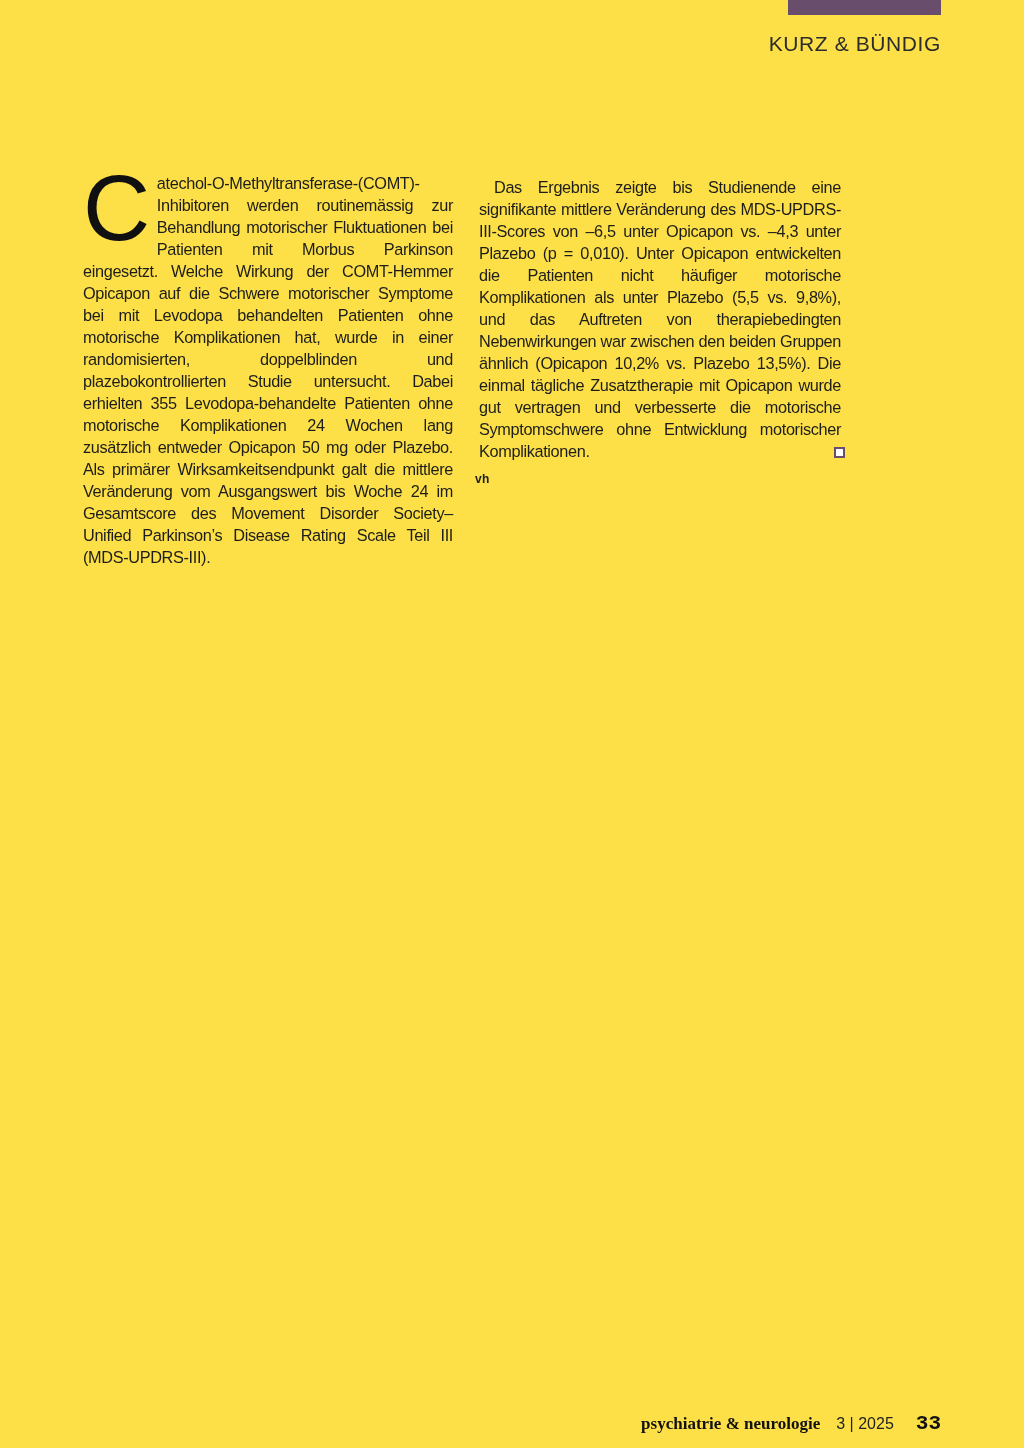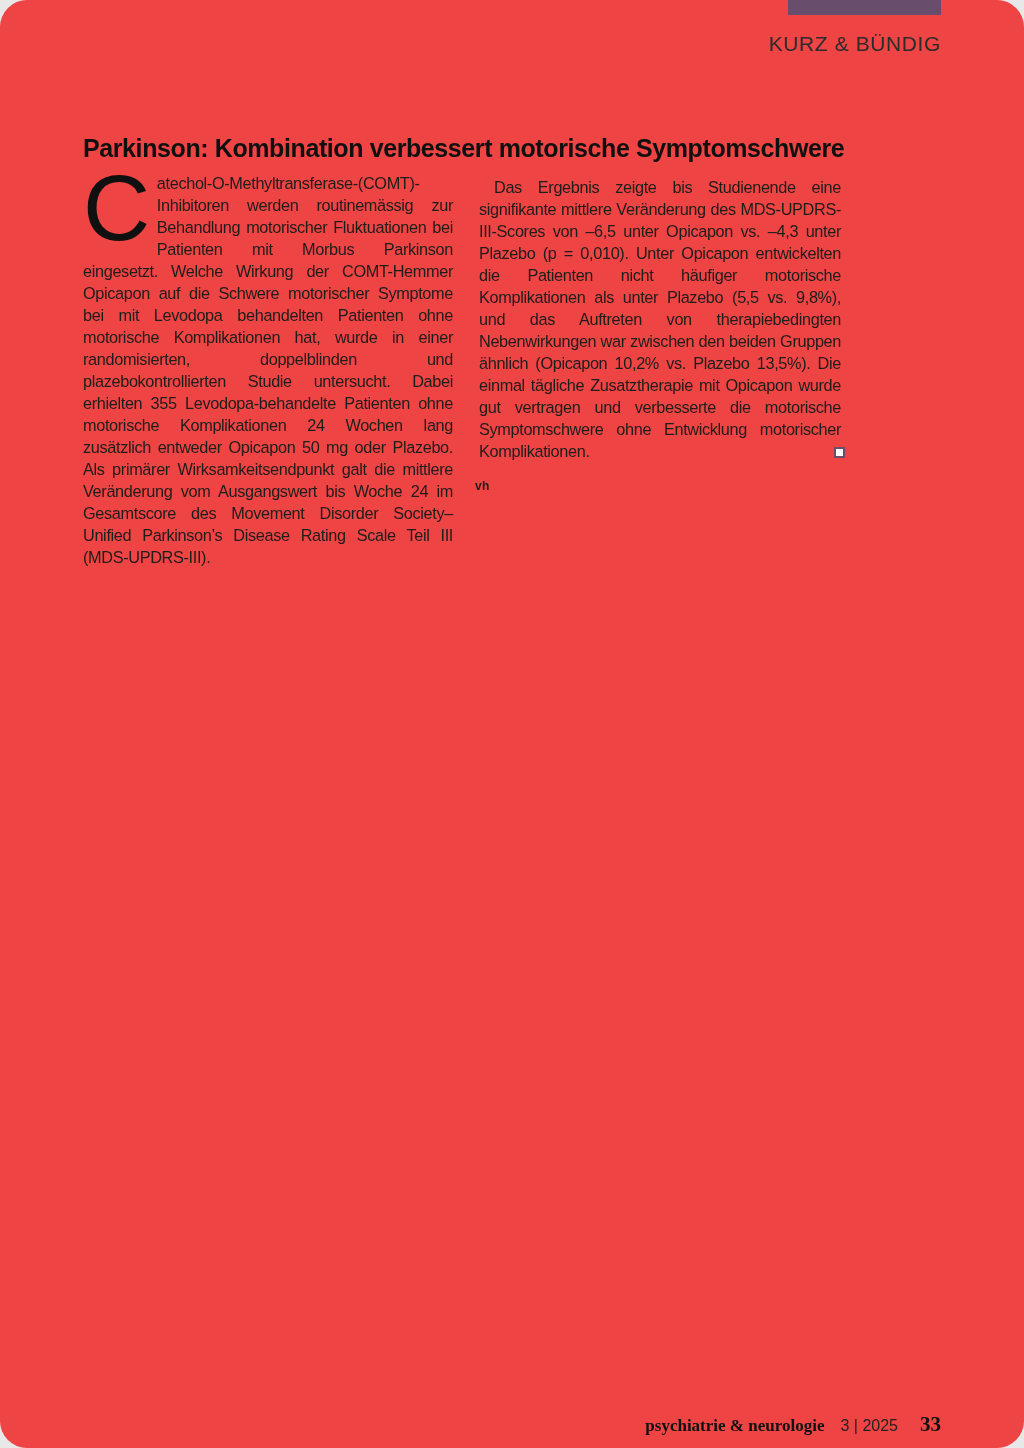--- a/index.html
+++ b/index.html
@@ -1,25 +1,24 @@
 <!DOCTYPE html>
 <html><head>
 <meta charset="utf-8">
 <style>
   html, body { margin: 0; padding: 0; background: #e8e8e8; }
   .page {
     position: relative;
     width: 1024px;
     height: 1448px;
     margin: 0 auto;
-    background: #ef4444;
+    background: #fde047;
     font-family: "Liberation Sans", sans-serif;
     color: #1d1d1b;
     overflow: hidden;
-    border-radius: 27px;
   }
   .accent-bar {
     position: absolute;
     left: 788px;
     top: 0;
     width: 153px;
     height: 15px;
     background: #684d6d;
   }
   .kicker {
@@ -70,21 +69,21 @@
   .endmark {
     position: absolute;
     right: 0;
     bottom: 4px;
     width: 7px;
     height: 7px;
     border: 2.5px solid #684d6d;
     background: #ffffff;
   }
   .author {
-    margin-top: 13px;
+    margin-top: 6px;
     font-size: 12px;
     font-weight: 700;
     letter-spacing: 0.3px;
     text-align: left;
     color: #1d1d1b;
   }
   .source {
     margin-top: 15px;
     font-family: "Liberation Serif", serif;
     font-size: 13.5px;
@@ -106,37 +105,36 @@
     font-weight: 700;
     font-size: 17px;
     color: #111111;
   }
   .footer-issue {
     font-size: 16px;
     color: #222222;
     margin-left: 16px;
   }
   .footer-page {
-    font-family: Liberation Serif, serif;
+    font-family: Liberation Mono, monospace;
     font-weight: 700;
     font-size: 21px;
     color: #111111;
     margin-left: 22px;
   }
 </style>
 </head>
 <body>
 
 <div class="page">
 
   <div class="accent-bar"></div>
 
   <div class="kicker">KURZ &amp; BÜNDIG</div>
 
-  <h1 class="title">Parkinson: Kombination verbessert motorische Symptomschwere</h1>
 
   <div class="columns">
 
     <div class="col">
       <span class="dropcap">C</span><span>atechol-O-Methyltransferase-(COMT)-Inhibitoren werden routinemässig zur Behandlung motorischer Fluktuationen bei Patienten mit Morbus Parkinson eingesetzt. Welche Wirkung der COMT-Hemmer Opicapon auf die Schwere motorischer Symptome bei mit Levodopa behandelten Patienten ohne motorische Komplikationen hat, wurde in einer randomisierten, doppelblinden und plazebokontrollierten Studie untersucht. Dabei erhielten 355 Levodopa-behandelte Patienten ohne motorische Komplikationen 24 Wochen lang zusätzlich entweder Opicapon 50 mg oder Plazebo. Als primärer Wirksamkeitsendpunkt galt die mittlere Veränderung vom Ausgangswert bis Woche 24 im Gesamtscore des Movement Disorder Society–Unified Parkinson’s Disease Rating Scale Teil III (MDS-UPDRS-III).</span>
     </div>
 
     <div class="col">
       <div class="p2-wrap">
         <p class="p2">Das Ergebnis zeigte bis Studienende eine signifikante mittlere Veränderung des MDS-UPDRS-III-Scores von –6,5 unter Opicapon vs. –4,3 unter Plazebo (p = 0,010). Unter Opicapon entwickelten die Patienten nicht häufiger motorische Komplikationen als unter Plazebo (5,5 vs. 9,8%), und das Auftreten von therapiebedingten Nebenwirkungen war zwischen den beiden Gruppen ähnlich (Opicapon 10,2% vs. Plazebo 13,5%). Die einmal tägliche Zusatztherapie mit Opicapon wurde gut vertragen und verbesserte die motorische Symptomschwere ohne Entwicklung motorischer Komplikationen.</p>

